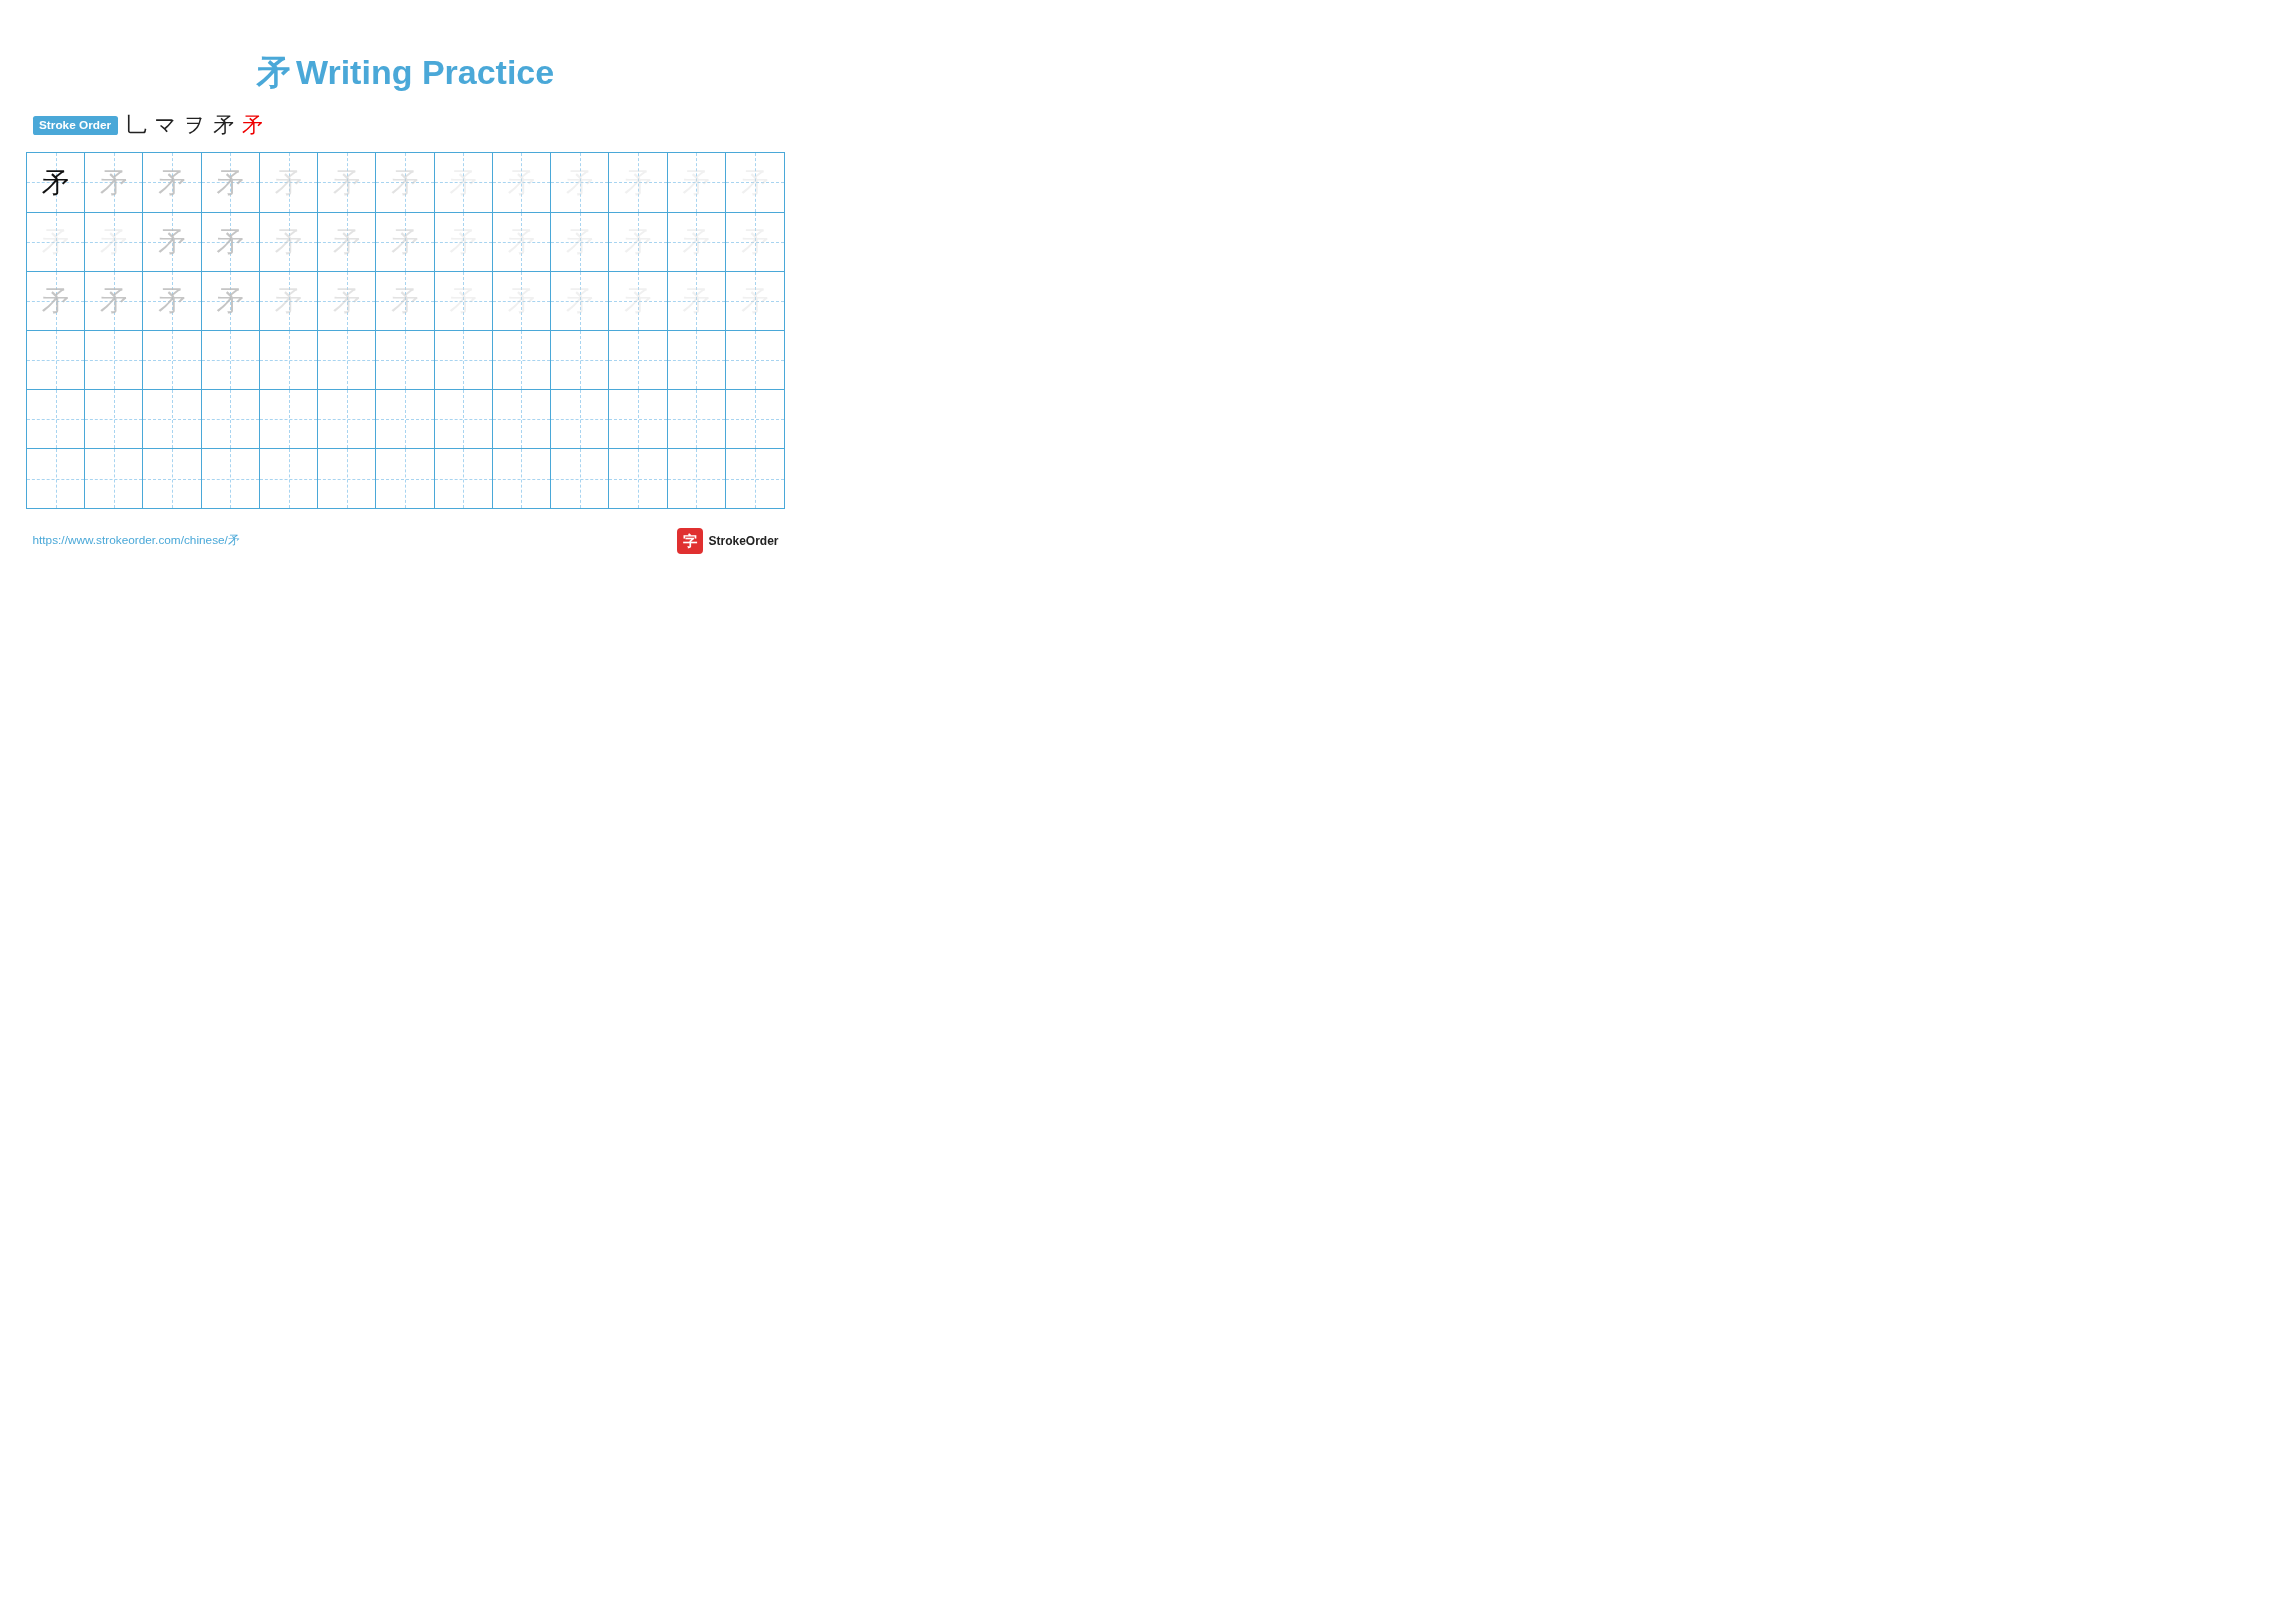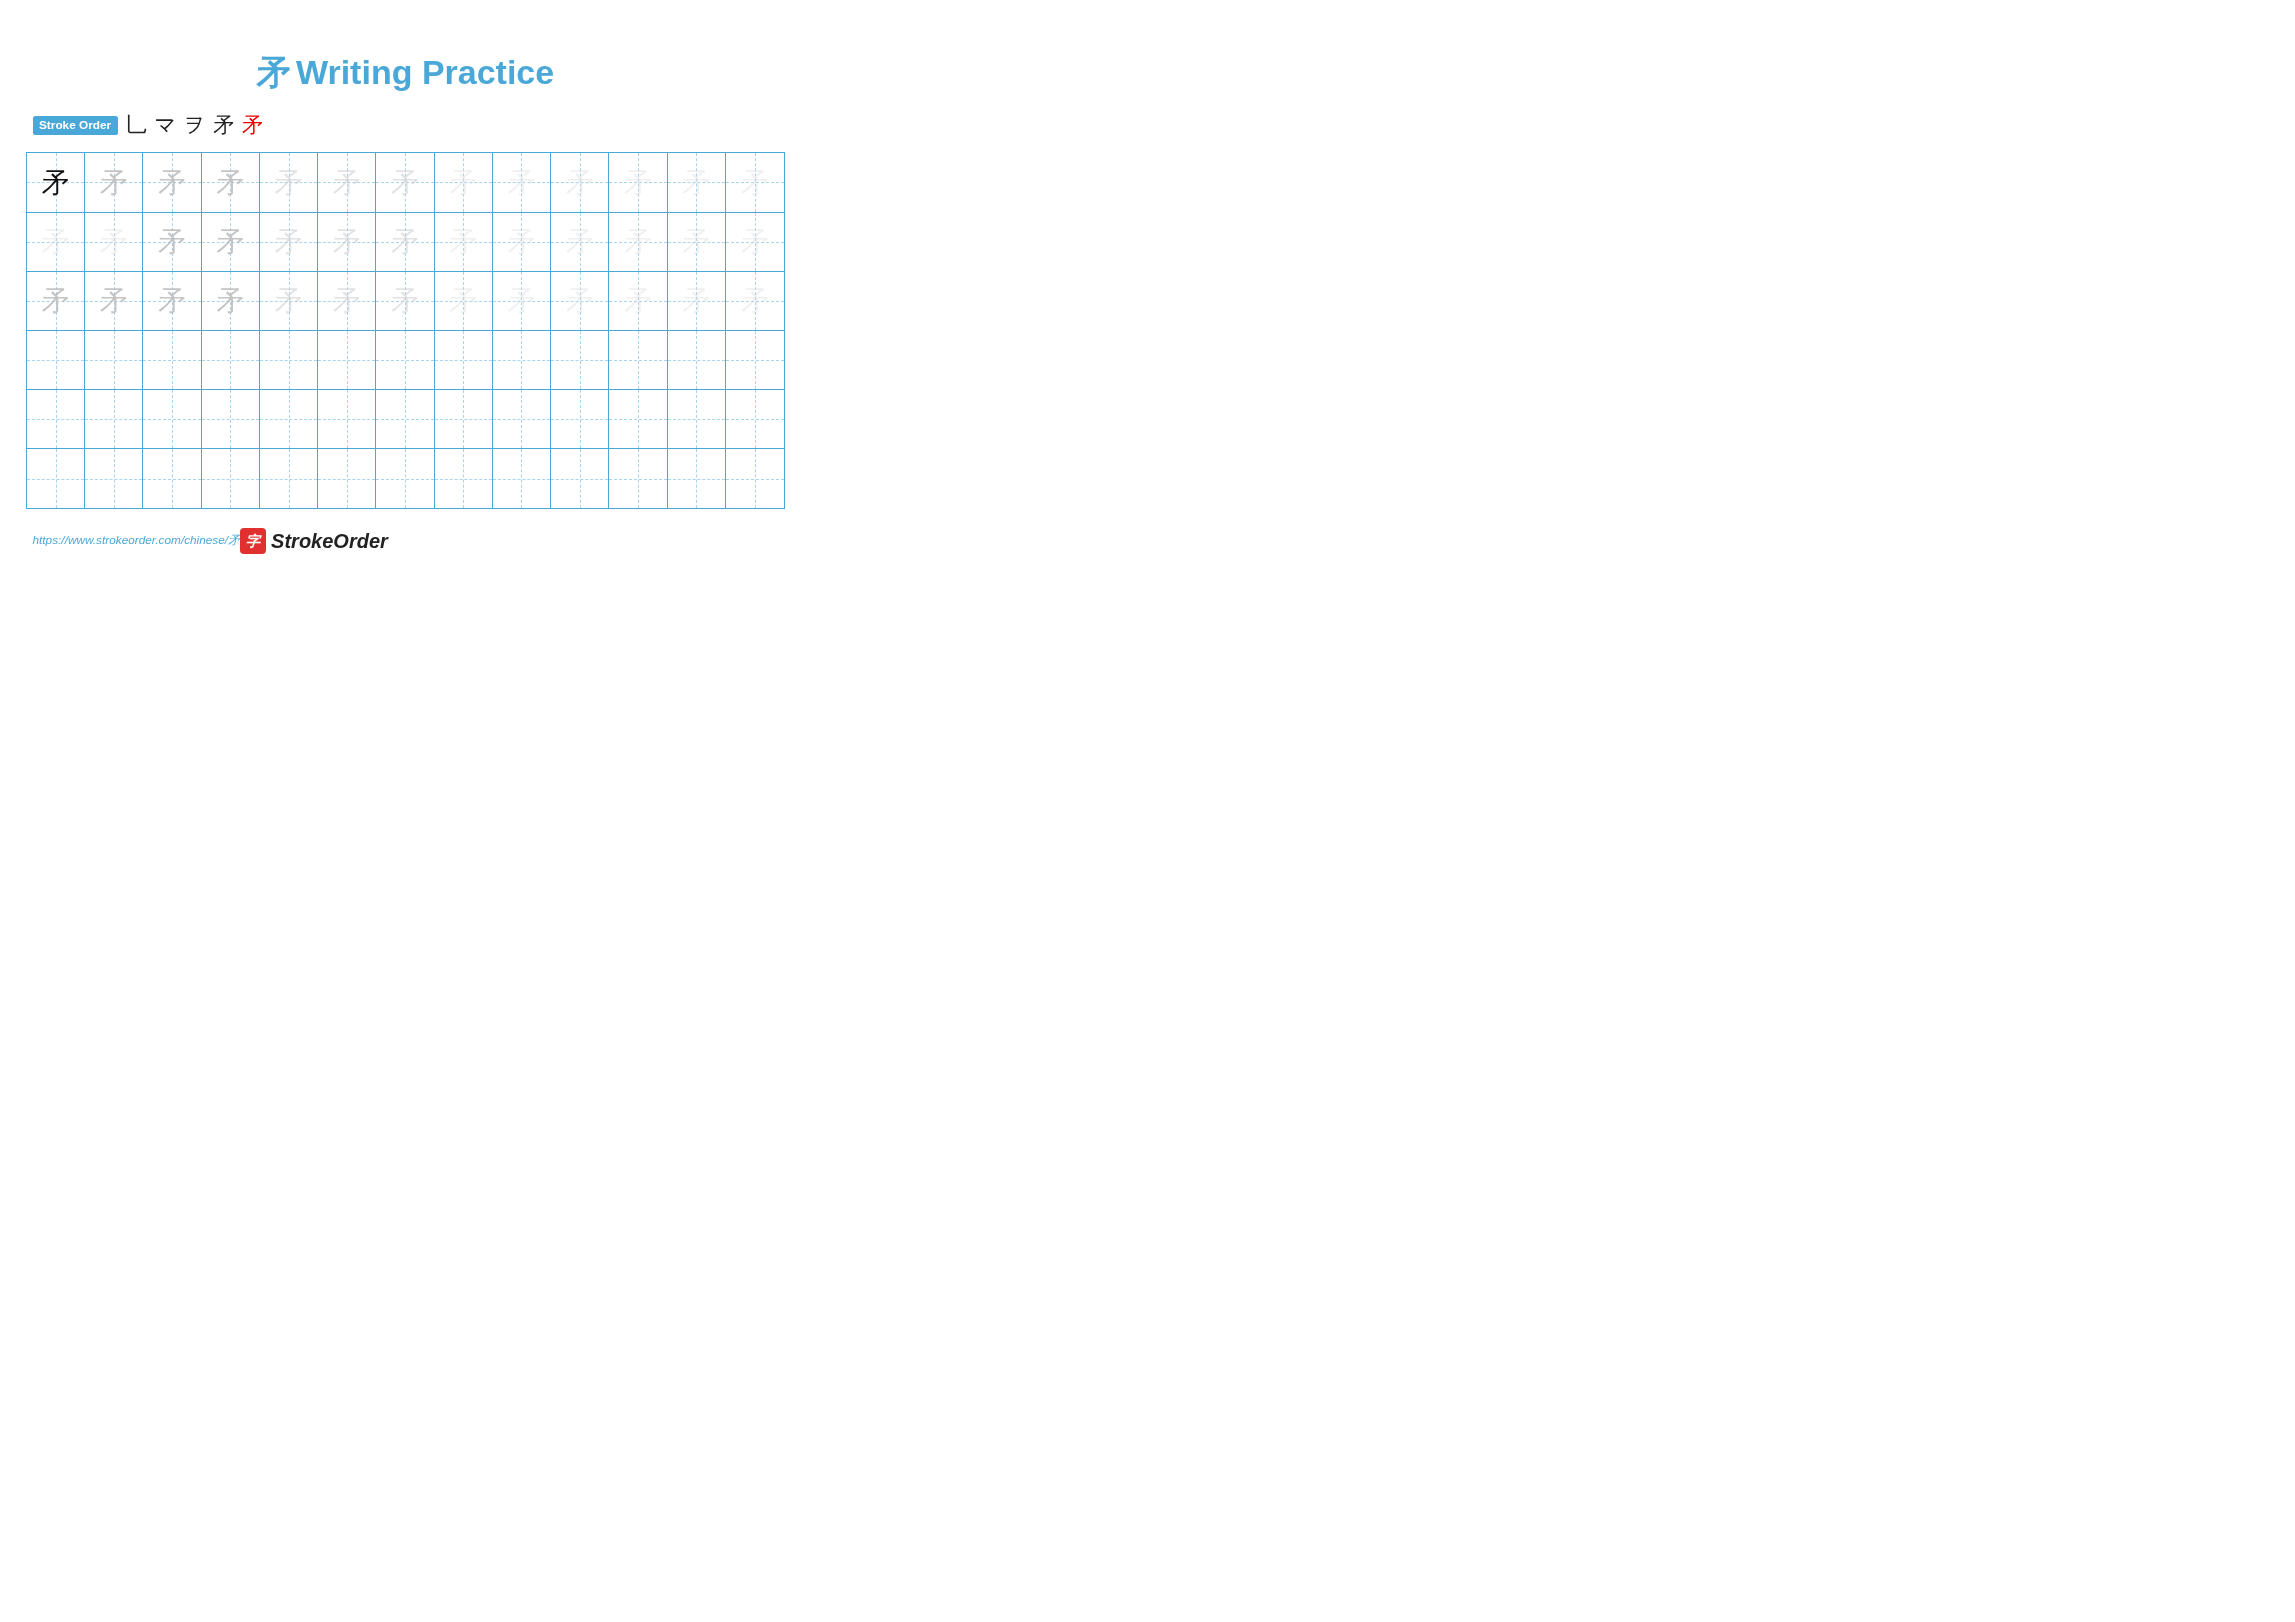--- a/index.html
+++ b/index.html
@@ -121,25 +121,24 @@
       opacity: 0.55;
     }
     .cell-char.very-light {
       color: #d8d8d8;
       opacity: 0.38;
     }
 
     
     .footer {
       display: flex;
-      justify-content: flex-start;
+      justify-content: space-between;
       align-items: center;
       margin-top: 19.6px;
       padding: 0 6.5px;
-      font-style: italic;
     }
     .footer-url {
       color: #4aa8d8;
       font-size: 11.8px;
     }
     .footer-brand {
       display: flex;
       align-items: center;
       gap: 5.2px;
     }
@@ -150,21 +149,21 @@
       border-radius: 3.9px;
       display: flex;
       align-items: center;
       justify-content: center;
       color: #fff;
       font-size: 14.4px;
       font-family: 'SimSun', serif;
       font-weight: bold;
     }
     .brand-name {
-      font-size: 20px;
+      font-size: 12px;
       font-weight: bold;
       color: #222;
     }
   </style>
 </head>
 <body>
 
 <div class="title-area">
   <span class="title-char">矛</span><span class="title-text">Writing Practice</span>
 </div>

